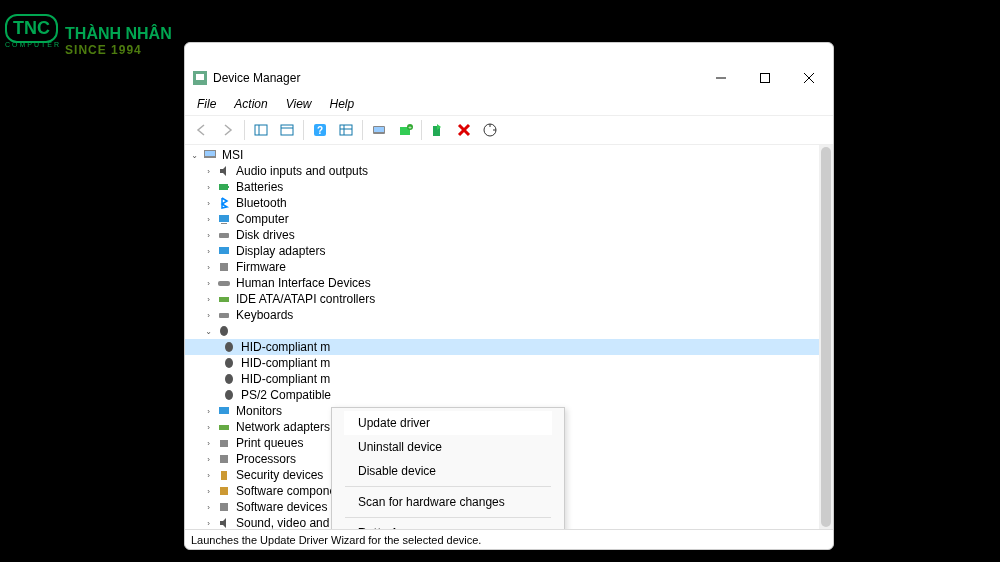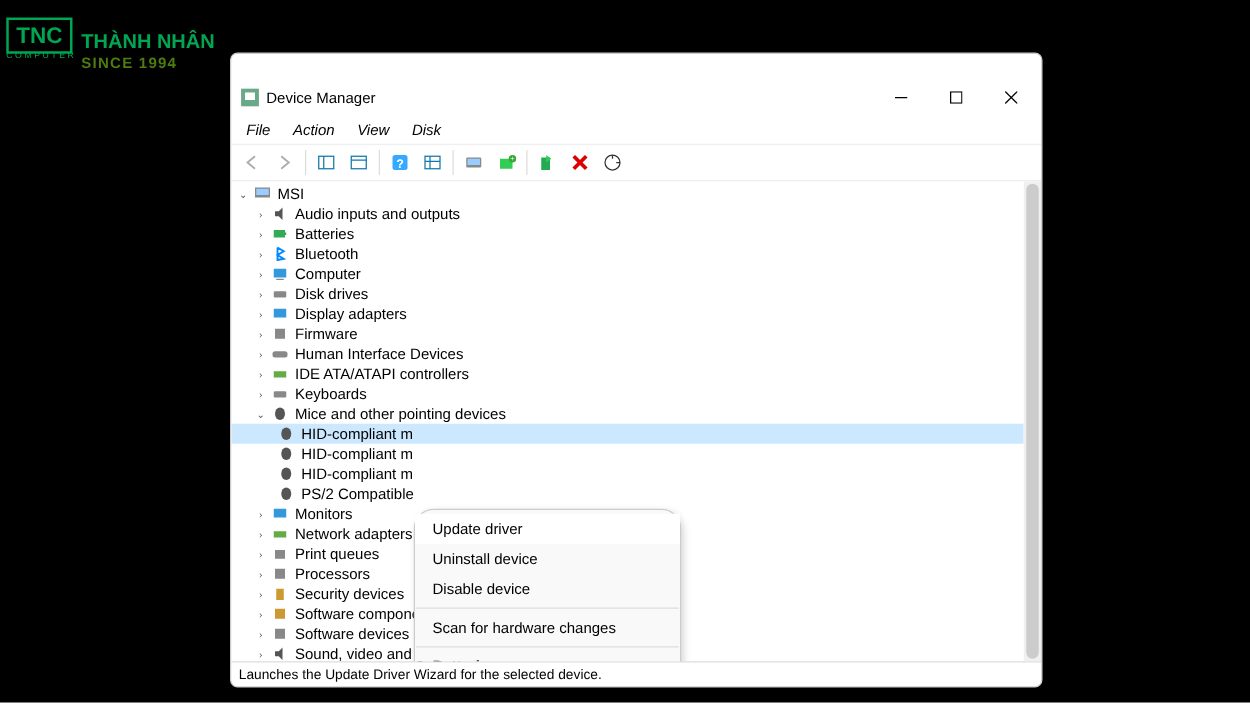--- a/index.html
+++ b/index.html
@@ -1,19 +1,19 @@
 <!DOCTYPE html>
 <html><head>
 <meta charset="utf-8">
 <style>
 * { margin: 0; padding: 0; box-sizing: border-box; font-family: "Segoe UI", Tahoma, sans-serif; }
 body { background: #000; width: 1000px; height: 562px; position: relative; overflow: hidden; }
 
 .logo { position: absolute; top: 5px; left: 5px; }
-.logo-box { display: inline-block; border: 2px solid #00a651; border-radius: 0; padding: 2px 6px; color: #00a651; font-weight: bold; font-size: 18px; background:#000;}
+.logo-box { display: inline-block; border: 2px solid #00a651; border-radius: 12px; padding: 2px 6px; color: #00a651; font-weight: bold; font-size: 18px; background:#000;}
 .logo-text { display: inline-block; vertical-align: top; margin-left: 4px; margin-top: 20px; }
 .logo-title { color: #00a651; font-weight: bold; font-size: 16px; }
 .logo-sub { color: #4d7c0f; font-weight: bold; font-size: 12px; letter-spacing:1px;}
 .logo-comp { color: #00a651; font-size: 7px; letter-spacing: 2px; display:block; text-align:center; margin-top:-2px;}
 
 .win { position: absolute; top: 42px; left: 184px; width: 650px; height: 508px; background: #fff; border: 1px solid #ccc; border-radius: 6px; display: flex; flex-direction: column; overflow: hidden; }
 
 .titlebar { display: flex; align-items: center; height: 30px; padding: 0 2px 0 8px; margin-top: 20px; }
 .titlebar .ico { width: 14px; height: 14px; background: #888; margin-right: 6px; }
 .titlebar .title { font-size: 12px; flex: 1; }
@@ -33,21 +33,21 @@
 .scrollthumb { position:absolute; left:2px; right:2px; top:2px; height:380px; background:#ccc; border-radius:6px;}
 
 .node { display: flex; align-items: center; height: 16px; white-space: nowrap; }
 .node .exp { width: 11px; height:11px; display:flex; align-items:center; justify-content:center; font-size:8px; color:#555; margin-right:2px;}
 .node .ic { width: 16px; height: 14px; margin-right: 4px; display:flex; align-items:center; justify-content:center;}
 .node.selected { background: #cce8ff; }
 .node.l0 { padding-left: 4px; }
 .node.l1 { padding-left: 18px; }
 .node.l2 { padding-left: 36px; }
 
-.ctxmenu { position: absolute; top: 262px; left: 146px; width: 214px; background: #f9f9f9; border: 1px solid #ccc; box-shadow: 2px 2px 6px rgba(0,0,0,0.15); font-size: 12px; padding: 3px 0; border-radius:16px;}
+.ctxmenu { position: absolute; top: 262px; left: 146px; width: 234px; background: #f9f9f9; border: 1px solid #ccc; box-shadow: 2px 2px 6px rgba(0,0,0,0.15); font-size: 12px; padding: 3px 12px; border-radius:0;}
 .ctxmenu .item { padding: 5px 14px; }
 .ctxmenu .item.hovered { background: #fff; }
 .ctxmenu .item.bold { font-weight: bold; }
 .ctxmenu .divider { height: 1px; background: #ddd; margin: 3px 1px; }
 
 .statusbar { height: 20px; border-top: 1px solid #ddd; font-size: 11px; padding: 2px 6px; display:flex; align-items:center;}
 
 svg { display: block; }
 </style>
 </head>
@@ -91,21 +91,21 @@
           <line x1="0" y1="0" x2="10" y2="10" stroke="#000"></line>
           <line x1="10" y1="0" x2="0" y2="10" stroke="#000"></line>
         </svg>
       </div>
   </div>
 
   <div class="menubar">
     <span>File</span>
     <span>Action</span>
     <span>View</span>
-    <span>Disk</span>
+    <span>Help</span>
   </div>
 
   <div class="toolbar">
     <div class="tbtn disabled">
         <svg width="14" height="12">
           <path d="M9 1 L3 6 L9 11" fill="none" stroke="#333" stroke-width="1.5"></path>
         </svg>
       </div>
     <div class="tbtn disabled">
         <svg width="14" height="12">
@@ -278,21 +278,20 @@
           </span>
           <span>Keyboards</span>
         </div>
       <div class="node l1">
           <span class="exp">⌄</span>
           <span class="ic">
             <svg width="10" height="12">
               <ellipse cx="5" cy="6" rx="4" ry="5" fill="#555"></ellipse>
             </svg>
           </span>
-          <span>Mice and other pointing devices</span>
         </div>
       <div class="node l2 selected">
           <span class="ic">
             <svg width="10" height="12">
               <ellipse cx="5" cy="6" rx="4" ry="5" fill="#555"></ellipse>
             </svg>
           </span>
           <span>HID-compliant m</span>
         </div>
       <div class="node l2">

